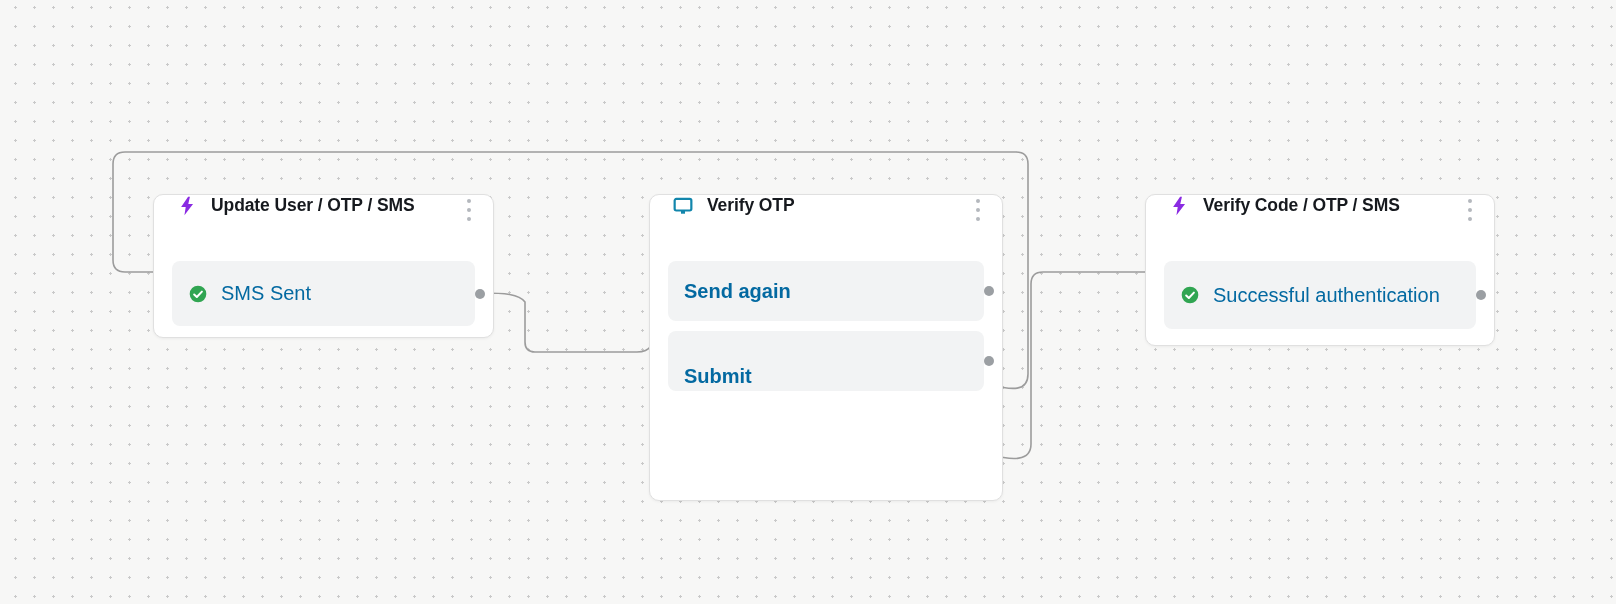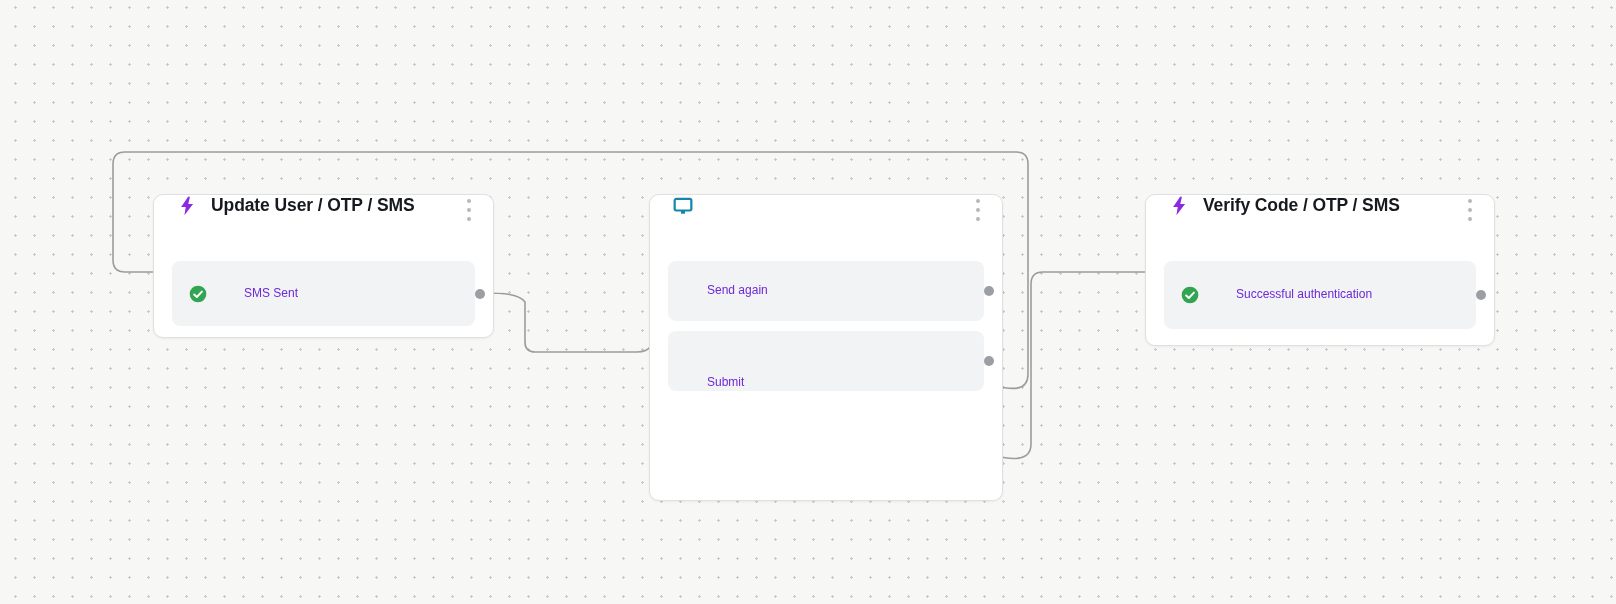--- a/index.html
+++ b/index.html
@@ -84,29 +84,28 @@
     margin: 0 18px;
     background: #f2f3f4;
     border-radius: 8px;
     display: flex;
     align-items: center;
     padding: 0 16px;
   }
   .row + .row { margin-top: 9px; }
   .row-h65 { height: 65px; }
   .row-h86 { height: 86px; }
-  .row-h60 { height: 60px; }
+  .row-h60 { height: 60px; font-weight: bold; }
   .row-h68 { height: 68px; }
   .row-gap10 { margin-top: 10px !important; align-items: flex-end; }
   .row-label {
-    font-size: 12px;
-    color: #6d28d9;
+    font-size: 20px;
+    color: #0369a1;
     line-height: 1.45;
     max-width: 260px;
-    margin-left: 23px;
   }
   .status-icon {
     width: 20px; height: 20px;
     flex: 0 0 auto;
     margin-right: 13px;
   }
   .status-icon svg { width: 20px; height: 20px; display: block; }
 
   .port {
     position: absolute;
@@ -158,20 +157,21 @@
 </div>
 
 <div class="node node-2">
   <div class="node-header">
     <span class="node-icon">
       <svg viewBox="0 0 24 24">
         <rect x="2.9" y="4.3" width="18.2" height="12.6" rx="1.8" fill="none" stroke-width="2.4" stroke="#1286ac"></rect>
         <rect x="9.8" y="17" width="4.4" height="3.4" fill="#1286ac"></rect>
       </svg>
     </span>
+    <span class="node-title">Verify OTP</span>
     <span class="kebab">
       <span class="kdot"></span>
         <span class="kdot"></span>
         <span class="kdot"></span>
     </span>
   </div>
   <div class="row row-h60">
     <span class="row-label">Send again</span>
     <span class="port"></span>
   </div>

